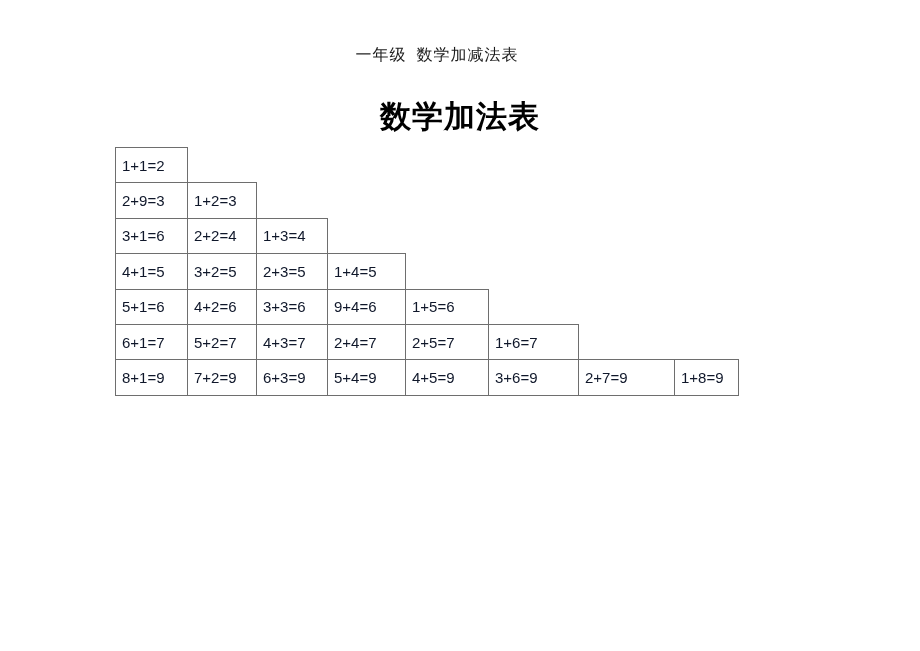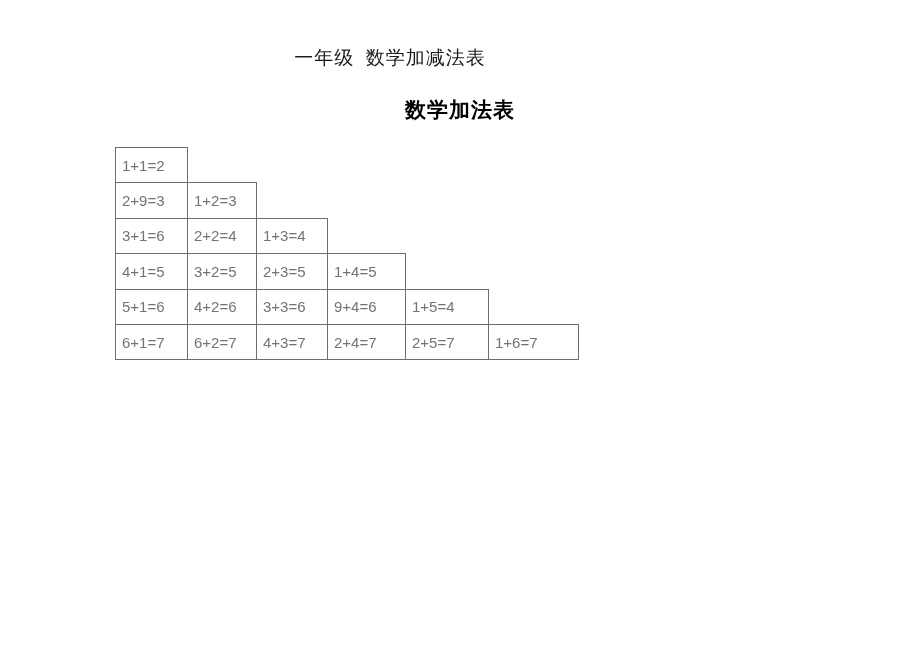--- a/index.html
+++ b/index.html
@@ -15,52 +15,53 @@
     overflow: hidden;
     font-family: "Liberation Sans", sans-serif;
   }
   .doc-header {
     position: absolute;
     top: 45px;
     left: 0;
     width: 780px;
     text-align: center;
     font-family: "Liberation Serif", serif;
-    font-size: 19px;
+    font-size: 16px;
     letter-spacing: 1px;
     color: #1b1b1b;
     white-space: pre;
+    padding-left: 47px;
   }
   .doc-title {
     position: absolute;
     top: 96px;
     left: 0;
     width: 920px;
     text-align: center;
     font-family: "Liberation Sans", sans-serif;
     font-weight: bold;
-    font-size: 21px;
+    font-size: 31px;
     letter-spacing: 1px;
     color: #000000;
   }
   table.addition {
     position: absolute;
     left: 115px;
     top: 147px;
     border-collapse: collapse;
     table-layout: fixed;
     width: 690px;
   }
   table.addition td {
     border: 1px solid #6e6e6e;
     height: 34.4px;
     padding: 0 2px 0 6px;
     font-family: "Liberation Sans", sans-serif;
     font-size: 15px;
-    color: #737373;
+    color: #0f172a;
     vertical-align: middle;
     text-align: left;
     white-space: nowrap;
     overflow: hidden;
   }
 </style>
 </head>
 <body>
 
 <div class="page">
@@ -98,26 +99,36 @@
           <td>4+1=5</td>
           <td>3+2=5</td>
           <td>2+3=5</td>
           <td>1+4=5</td>
         </tr>
         <tr>
           <td>5+1=6</td>
           <td>4+2=6</td>
           <td>3+3=6</td>
           <td>9+4=6</td>
-          <td>1+5=4</td>
+          <td>1+5=6</td>
         </tr>
         <tr>
           <td>6+1=7</td>
-          <td>6+2=7</td>
+          <td>5+2=7</td>
           <td>4+3=7</td>
           <td>2+4=7</td>
           <td>2+5=7</td>
           <td>1+6=7</td>
+        </tr>
+        <tr>
+          <td>8+1=9</td>
+          <td>7+2=9</td>
+          <td>6+3=9</td>
+          <td>5+4=9</td>
+          <td>4+5=9</td>
+          <td>3+6=9</td>
+          <td>2+7=9</td>
+          <td>1+8=9</td>
         </tr>
       </tbody>
   </table>
 
 </div>
 
 </body></html>

